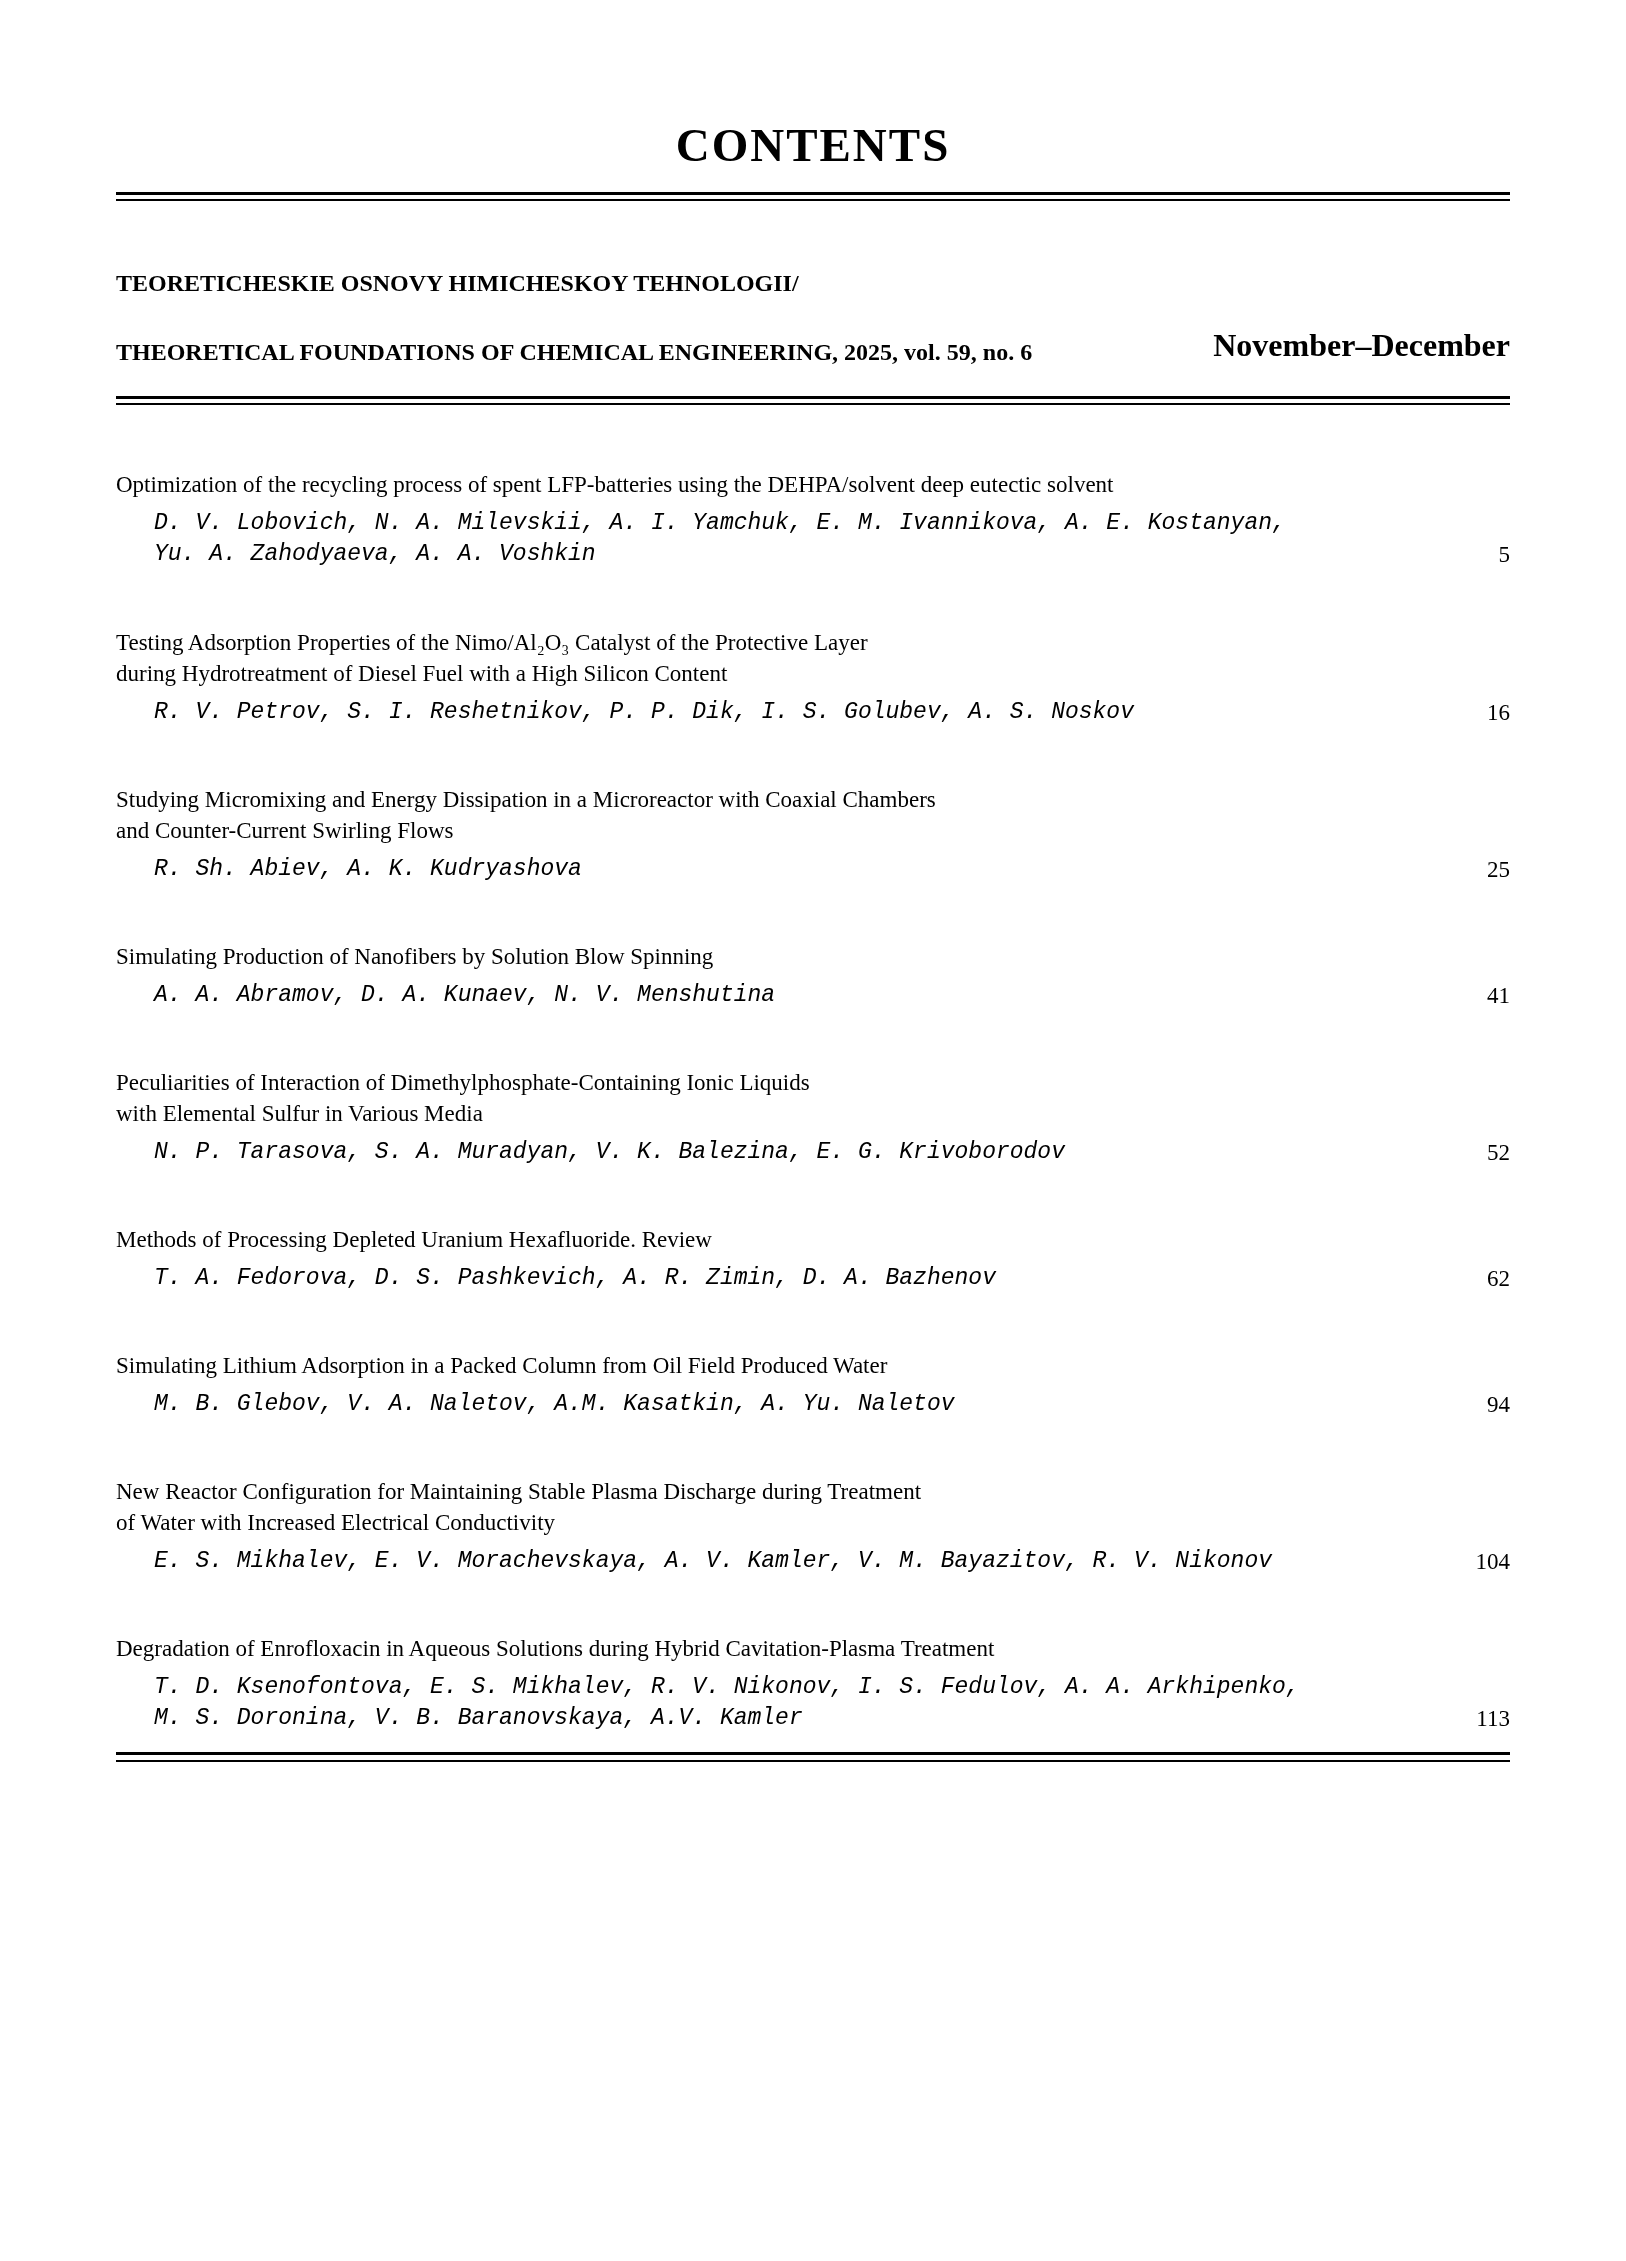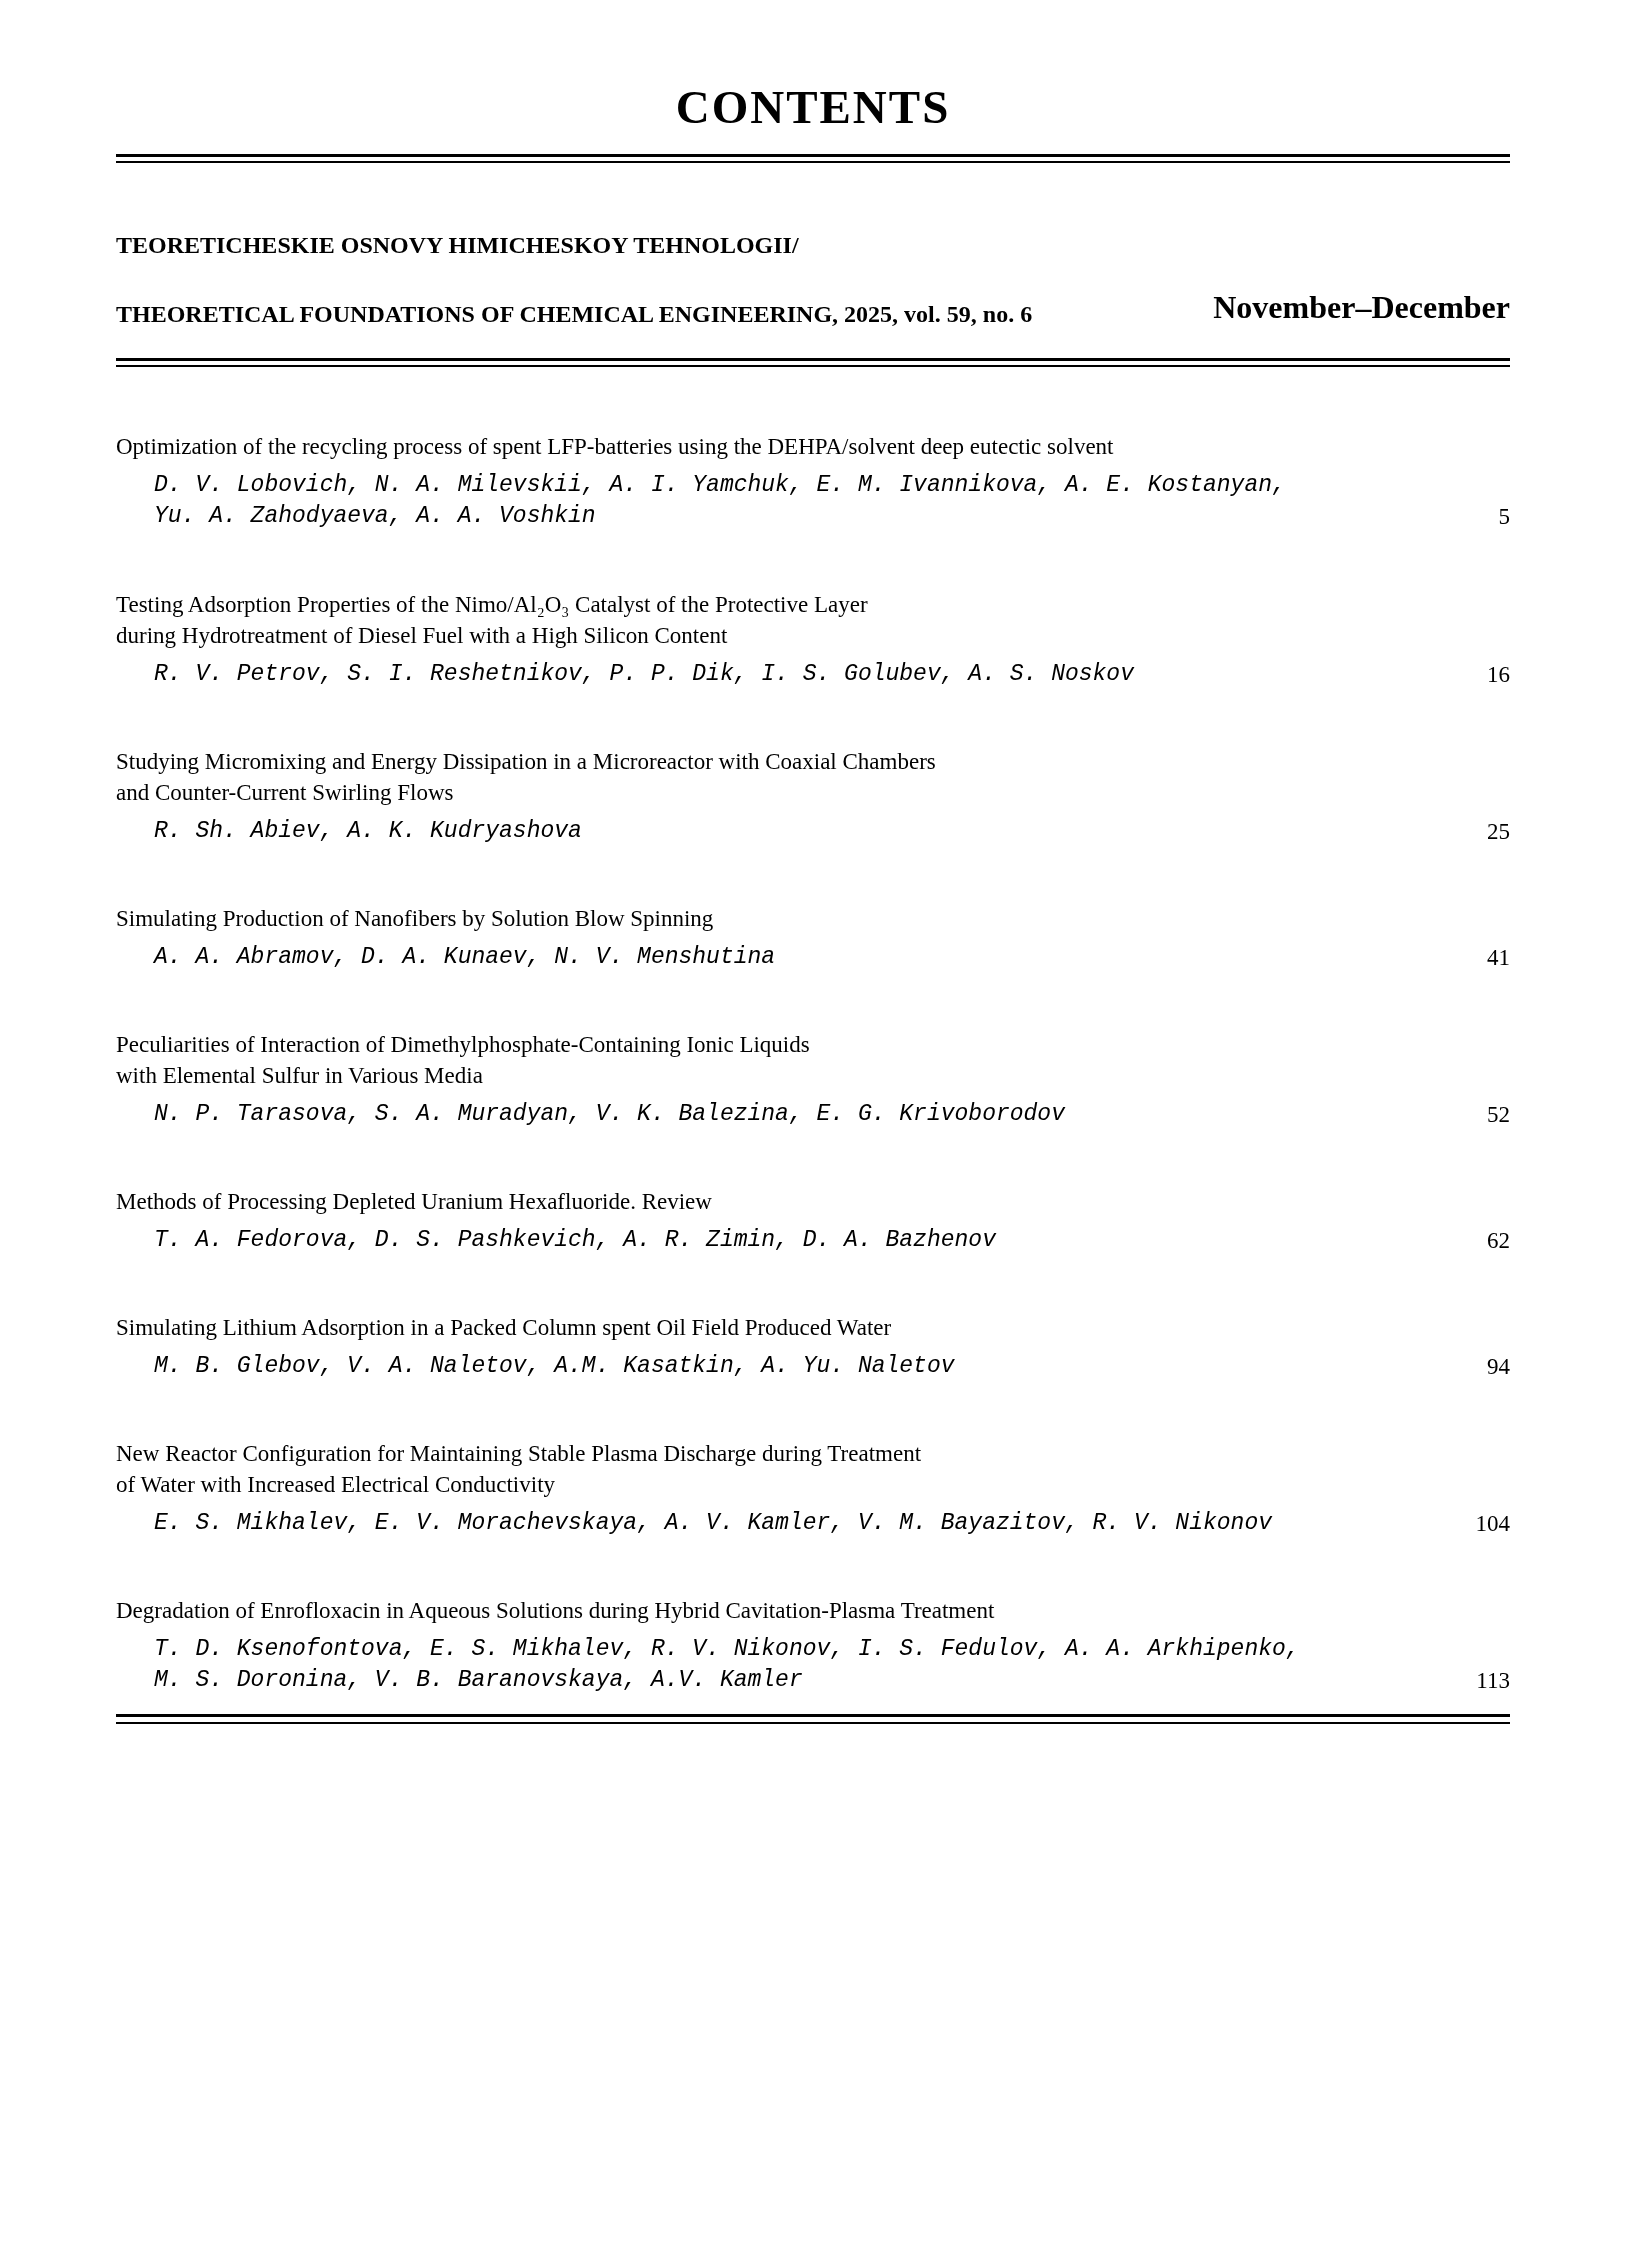--- a/index.html
+++ b/index.html
@@ -12,21 +12,21 @@
     height: 2261px;
     color: #000000;
     font-family: "Liberation Serif", "DejaVu Serif", serif;
     position: relative;
     overflow: hidden;
   }
   .page {
     box-sizing: border-box;
     width: 1626px;
     height: 2261px;
-    padding: 82px 116px 0 116px;
+    padding: 120px 116px 0 116px;
   }
   .toc-title {
     text-align: center;
     font-weight: bold;
     font-size: 47px;
     letter-spacing: 2px;
     margin: 0 0 20px 0;
     line-height: 1.1;
   }
   .double-rule {
@@ -157,21 +157,21 @@
   <div class="entry">
     <div class="entry-title">Methods of Processing Depleted Uranium Hexafluoride. Review</div>
     <div class="entry-row">
       <div class="entry-authors">T. A. Fedorova, D. S. Pashkevich, A. R. Zimin, D. A. Bazhenov</div>
       <div class="entry-page">62</div>
     </div>
   </div>
 
 
   <div class="entry">
-    <div class="entry-title">Simulating Lithium Adsorption in a Packed Column spent Oil Field Produced Water</div>
+    <div class="entry-title">Simulating Lithium Adsorption in a Packed Column from Oil Field Produced Water</div>
     <div class="entry-row">
       <div class="entry-authors">M. B. Glebov, V. A. Naletov, A.M. Kasatkin, A. Yu. Naletov</div>
       <div class="entry-page">94</div>
     </div>
   </div>
 
   <div class="entry">
     <div class="entry-title">New Reactor Configuration for Maintaining Stable Plasma Discharge during Treatment
 of Water with Increased Electrical Conductivity</div>
     <div class="entry-row">

